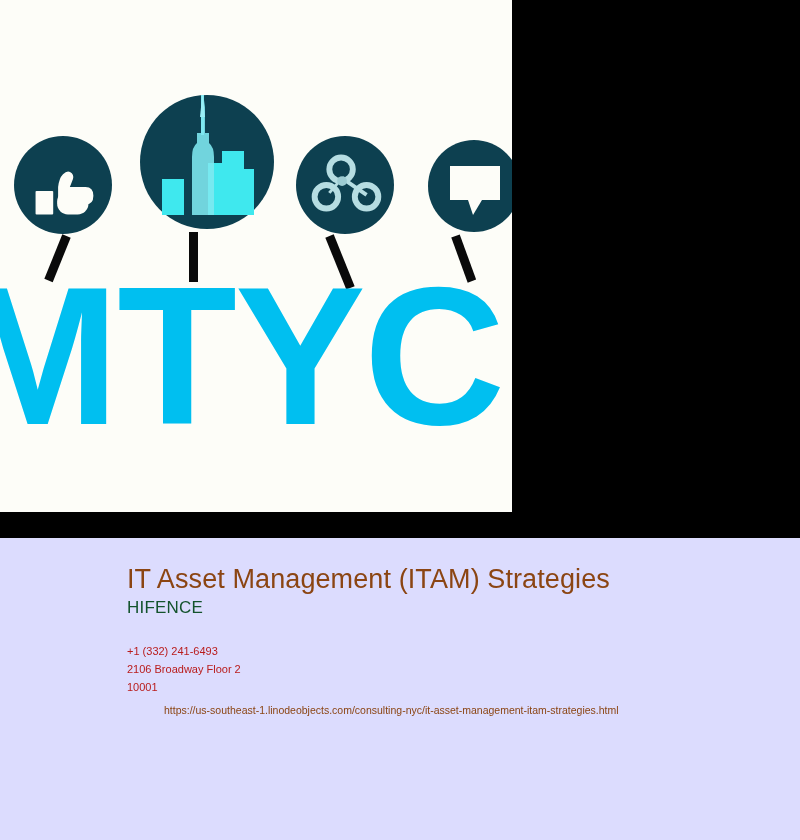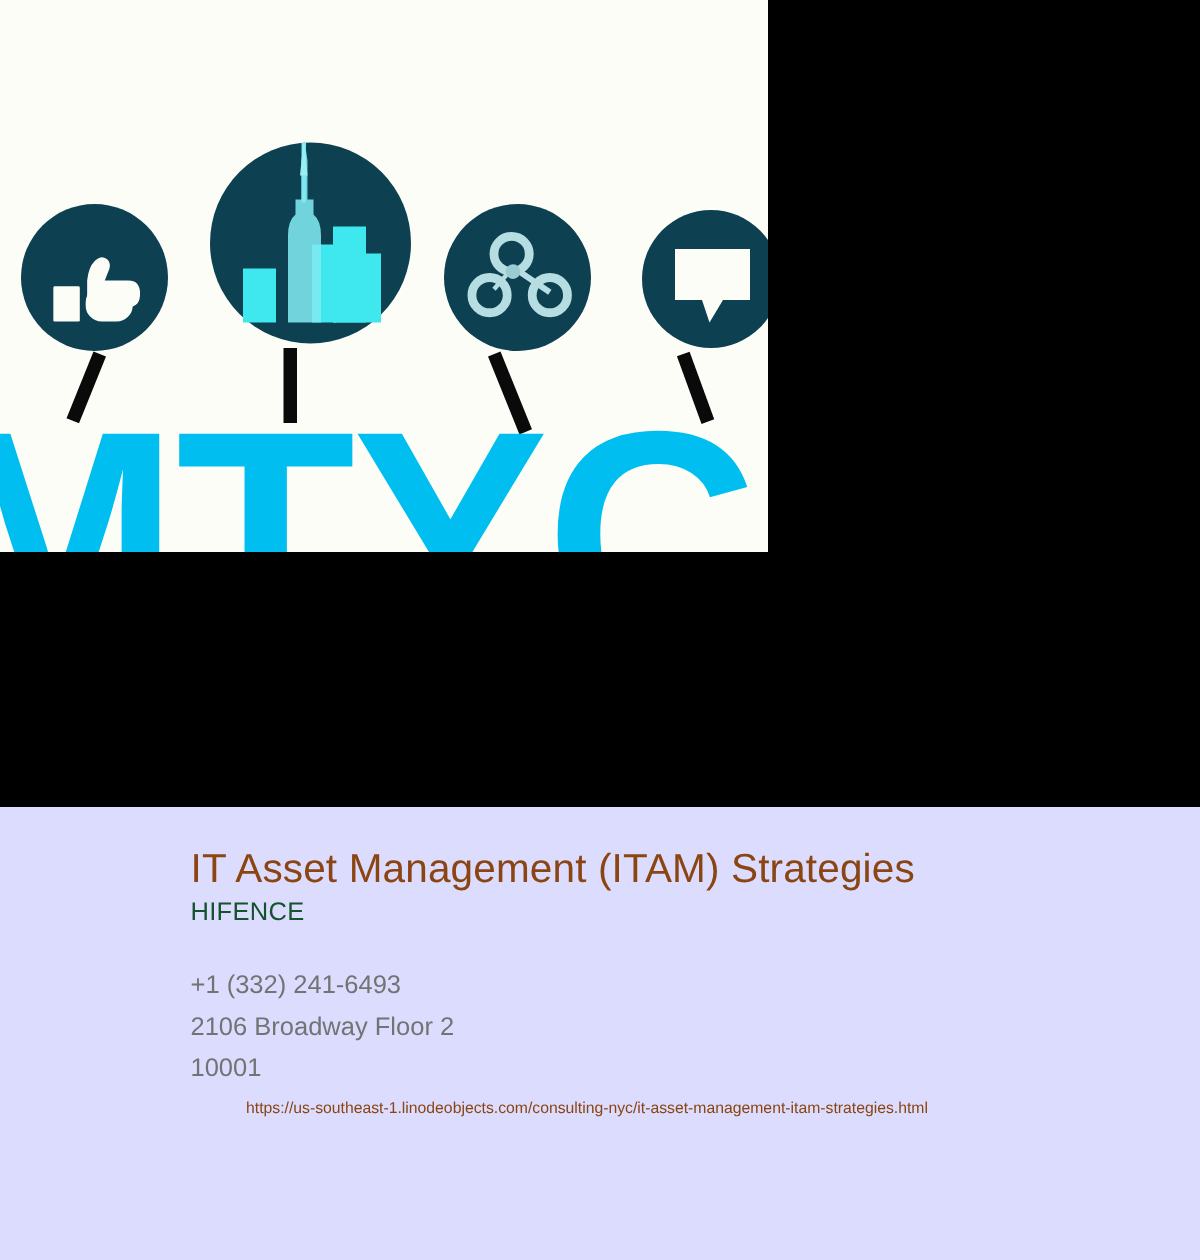--- a/index.html
+++ b/index.html
@@ -33,21 +33,21 @@
     height: 538px;
     background: #000000;
     overflow: hidden;
   }
 
   .hero-image {
     position: absolute;
     left: 0;
     top: 0;
     width: 512px;
-    height: 368px;
+    height: 512px;
     background: #fdfdf8;
     overflow: hidden;
   }
 
   
   .bubble {
     position: absolute;
     border-radius: 50%;
     background: #0d4050;
   }
@@ -109,22 +109,22 @@
     font-size: 17px;
     font-weight: normal;
     color: #14532d;
     letter-spacing: 0.2px;
   }
 
   .contact-block {
     margin-top: 25px;
   }
   .contact-line {
-    font-size: 17px;
-    color: #737373;
+    font-size: 11px;
+    color: #b91c1c;
     line-height: 1.62;
   }
 
   .doc-url {
     margin-top: 7px;
     font-size: 10.5px;
     color: #8b4513;
     word-break: break-all;
     text-decoration: none;
     display: block;

